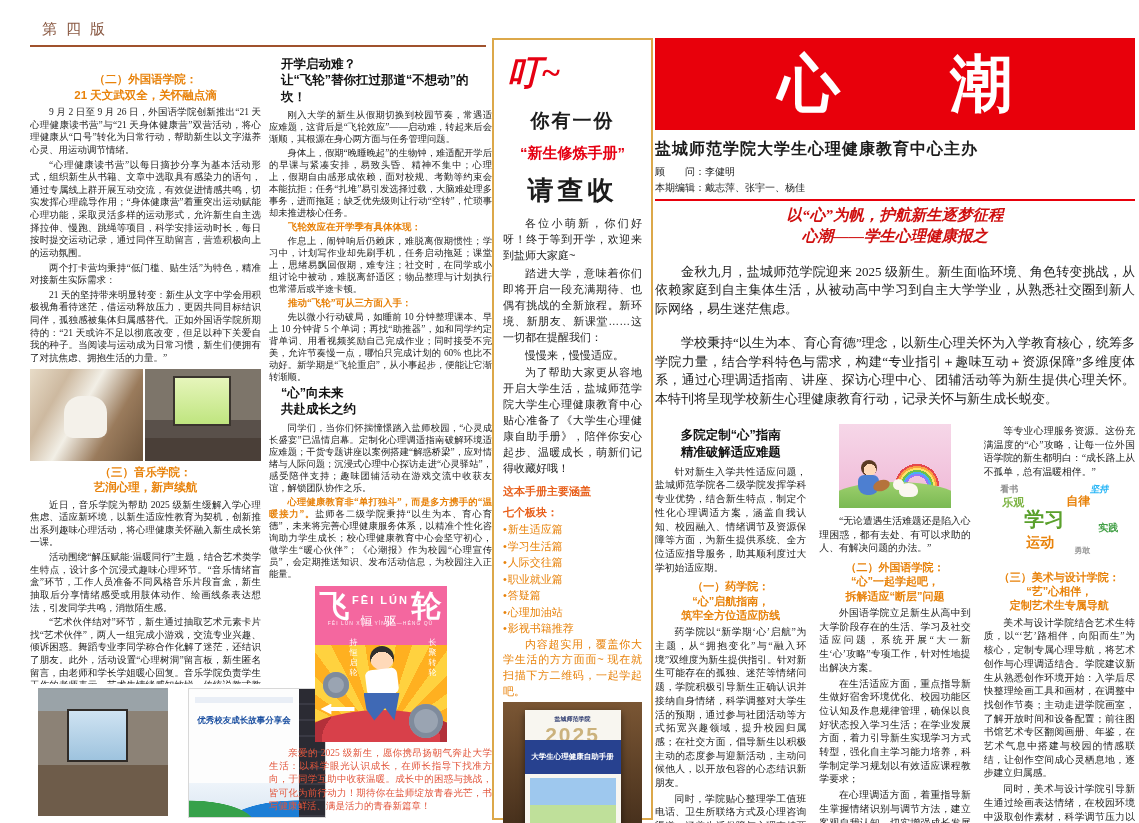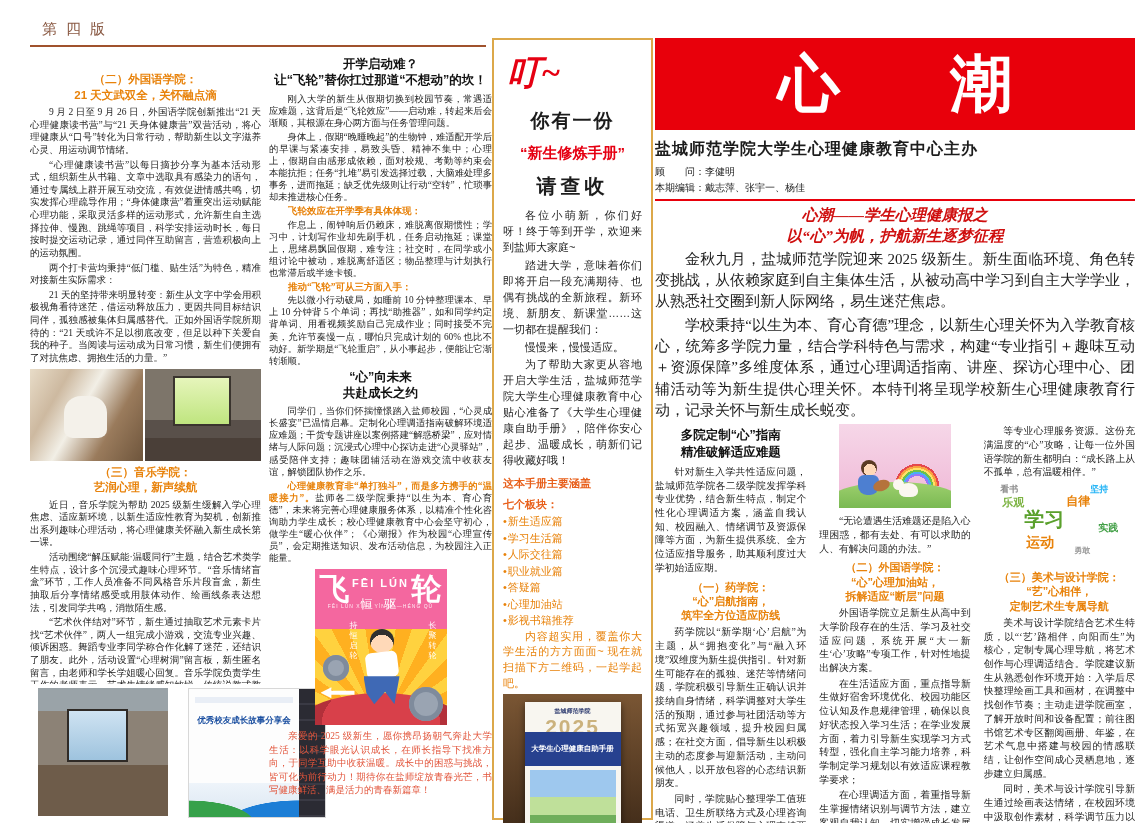--- a/index.html
+++ b/index.html
@@ -6,21 +6,21 @@
   .page{position:relative;width:1139px;height:823px;background:#fff;margin:0 auto;
         font-family:"Liberation Serif",serif;color:#1c1c1c;overflow:hidden;}
   
   .edition{position:absolute;left:42px;top:20px;font-size:15px;letter-spacing:9px;color:#8a5a44;}
   .top-rule{position:absolute;left:30px;top:45px;width:456px;height:2px;background:#a0522d;}
   
   p{margin:0 0 2px;text-indent:2em;text-align:justify;}
   .h-orange{color:#e8820a;font-weight:bold;font-family:"Liberation Sans",sans-serif;
             font-size:11.5px;text-align:center;line-height:1.35;margin:4px 0 3px;}
   .h-black{color:#111;font-weight:bold;font-family:"Liberation Sans",sans-serif;
-           font-size:12.5px;text-align:center;line-height:1.3;margin:2px 0 4px;}
+           font-size:12.5px;text-align:left;line-height:1.3;margin:2px 12px 4px;}
   .sub-orange{color:#e8820a;font-weight:bold;font-size:9.5px;margin:1px 0;}
   .inline-orange{color:#e8820a;font-weight:bold;}
   
   .colA{position:absolute;left:30px;top:68px;width:231px;height:616px;overflow:hidden;
         font-size:9.5px;line-height:1.33;}
   .colB{position:absolute;left:269px;top:54px;width:223px;height:766px;overflow:hidden;
         font-size:9.3px;line-height:1.3;}
   .photo-row{display:flex;gap:2px;margin:4px 0;}
   .photo{height:92px;position:relative;overflow:hidden;}
   .ph-writing{width:113px;background:linear-gradient(120deg,#e8dcc8 0%,#cdb9a0 25%,#f2efe6 45%,#9a7b5c 70%,#6e553c 100%);}
@@ -71,21 +71,21 @@
           clip-path:polygon(0 0,100% 0,86% 100%,60% 55%,30% 100%,8% 60%);}
   .closing{color:#e2543a;font-size:9.5px;line-height:1.42;}
   
   .mid{position:absolute;left:492px;top:38px;width:161px;height:782px;border:2px solid #dca84a;
        box-sizing:border-box;background:#fff;padding:8px 9px 6px;display:flex;flex-direction:column;
        font-family:"Liberation Sans",sans-serif;}
   .ding{color:#e60012;font-size:34px;font-weight:bold;font-style:italic;
         font-family:"Liberation Serif",serif;margin:2px 0 12px 4px;}
   .m-l1{font-size:19px;font-weight:bold;text-align:center;letter-spacing:2px;margin-bottom:10px;}
   .m-l2{font-size:15px;font-weight:bold;text-align:center;color:#e60012;margin-bottom:10px;}
-  .m-l3{font-size:20px;font-weight:bold;text-align:center;letter-spacing:4px;margin-bottom:8px;}
+  .m-l3{font-size:26px;font-weight:bold;text-align:center;letter-spacing:4px;margin-bottom:8px;}
   .mid p{font-size:11px;line-height:1.45;}
   .m-sub{color:#e8601c;font-size:11px;font-weight:bold;text-align:left;margin:5px 0 1px;}
   .m-item{color:#e8820a;font-size:11px;line-height:1.5;}
   .m-item:before{content:"•";margin-right:1px;}
   .m-note{color:#e8820a;}
   .book-scene{margin-top:auto;height:188px;background:linear-gradient(#7a5634,#3c2817);
         position:relative;display:flex;justify-content:center;}
   .book{margin-top:8px;width:96px;height:142px;background:#f8f6f0;box-shadow:0 3px 7px rgba(0,0,0,.55);
         text-align:center;font-family:"Liberation Sans",sans-serif;}
   .b-logo{font-size:6px;color:#27356b;padding-top:5px;font-weight:bold;}
@@ -94,21 +94,21 @@
   .b-photo{margin:4px 5px 0;height:72px;background:linear-gradient(#9ec8ee 0 38%,#bfe09a 38% 62%,#6fae5b 62%);}
   
   .right{position:absolute;left:655px;top:38px;width:480px;}
   .masthead{height:92px;background:#e8000b;display:flex;align-items:center;justify-content:center;
         gap:110px;color:#fff;font-weight:bold;font-size:62px;font-family:"Liberation Serif",serif;}
   .sponsor{font-size:16px;font-weight:bold;margin:9px 0 4px;letter-spacing:1px;}
   .staff-line{font-size:10px;line-height:1.55;}
   .red-rule{height:2px;background:#e8000b;margin:4px 0;}
   .slogan-line{color:#cf0f0f;font-weight:bold;font-style:italic;text-align:center;font-size:15.5px;
         line-height:1.35;font-family:"Liberation Serif",serif;}
-  .intro{font-size:15px;line-height:1.42;margin:2px 0;}
+  .intro{font-size:13px;line-height:1.42;margin:16px 0;}
   .r-cols{display:flex;gap:13px;margin-top:3px;height:446px;overflow:hidden;justify-content:flex-end;}
   .r-col{flex:1;font-size:9.8px;line-height:1.4;overflow:hidden;}
   .r-h{font-family:"Liberation Sans",sans-serif;font-weight:bold;font-size:12.5px;text-align:center;
         line-height:1.35;margin:3px 0 4px;color:#111;}
   .r-sub{color:#e8820a;font-family:"Liberation Sans",sans-serif;font-weight:bold;font-size:11px;
         text-align:center;line-height:1.3;margin:5px 0 3px;}
   
   .illus-guitar{width:112px;height:84px;margin:0 auto 6px;position:relative;overflow:hidden;
         background:linear-gradient(180deg,#f6d7e8,#efb7d6);}
   .ig-grass{position:absolute;bottom:-8px;left:-8px;right:-8px;height:34px;
@@ -125,21 +125,21 @@
   
   .wordcloud{width:130px;height:84px;margin:2px auto 4px;position:relative;
         font-family:"Liberation Sans",sans-serif;font-weight:bold;overflow:hidden;}
   .w{position:absolute;}
   .w1{left:30px;top:24px;font-size:20px;color:#5aa02c;}
   .w2{left:32px;top:52px;font-size:14px;color:#e8820a;}
   .w3{left:72px;top:12px;font-size:12px;color:#e8820a;}
   .w4{left:8px;top:14px;font-size:11px;color:#7cb342;}
   .w5{right:6px;top:40px;font-size:10px;color:#43a047;}
   .w6{left:6px;top:2px;font-size:9px;color:#8d8d8d;}
-  .w7{right:16px;top:2px;font-size:9px;color:#29b6f6;}
+  .w7{right:16px;top:2px;font-size:9px;color:#29b6f6;font-style:italic;}
   .w8{left:80px;top:64px;font-size:8px;color:#9e9e9e;}
 </style>
 </head>
 <body>
 
 <div class="page">
 
   <div class="edition">第四版</div>
   <div class="top-rule"></div>
 
@@ -254,22 +254,22 @@
 
   <div class="right">
     <div class="masthead">
       <span>心</span>
       <span>潮</span>
     </div>
     <div class="sponsor">盐城师范学院大学生心理健康教育中心主办</div>
     <div class="staff-line">顾　　问：李健明</div>
     <div class="staff-line">本期编辑：戴志萍、张宇一、杨佳</div>
     <div class="red-rule"></div>
+    <div class="slogan-line">以“心”为帆，护航新生逐梦征程</div>
     <div class="slogan-line">心潮——学生心理健康报之</div>
-    <div class="slogan-line">以“心”为帆，护航新生逐梦征程</div>
     <p class="intro">金秋九月，盐城师范学院迎来 2025 级新生。新生面临环境、角色转变挑战，从依赖家庭到自主集体生活，从被动高中学习到自主大学学业，从熟悉社交圈到新人际网络，易生迷茫焦虑。</p>
     <p class="intro">学校秉持“以生为本、育心育德”理念，以新生心理关怀为入学教育核心，统筹多学院力量，结合学科特色与需求，构建“专业指引＋趣味互动＋资源保障”多维度体系，通过心理调适指南、讲座、探访心理中心、团辅活动等为新生提供心理关怀。本特刊将呈现学校新生心理健康教育行动，记录关怀与新生成长蜕变。</p>
 
     <div class="r-cols">
 
       <div class="r-col">
         <div class="r-h">
           <div>多院定制“心”指南</div>
           <div>精准破解适应难题</div>
         </div>
@@ -289,21 +289,21 @@
           <div class="ig-rainbow"></div>
           <div class="ig-grass"></div>
           <div class="ig-girl-head"></div>
           <div class="ig-girl-body"></div>
           <div class="ig-guitar"></div>
           <div class="ig-dog"></div>
         </div>
         <p>“无论遭遇生活难题还是陷入心理困惑，都有去处、有可以求助的人、有解决问题的办法。”</p>
         <div class="r-sub">
           <div>（二）外国语学院：</div>
-          <div>“心”心理加油站，</div>
+          <div>“心”一起学起吧，</div>
           <div>拆解适应“断层”问题</div>
         </div>
         <p>外国语学院立足新生从高中到大学阶段存在的生活、学习及社交适应问题，系统开展“大一新生‘心’攻略”专项工作，针对性地提出解决方案。</p>
         <p>在生活适应方面，重点指导新生做好宿舍环境优化、校园功能区位认知及作息规律管理，确保以良好状态投入学习生活；在学业发展方面，着力引导新生实现学习方式转型，强化自主学习能力培养，科学制定学习规划以有效适应课程教学要求；</p>
         <p>在心理调适方面，着重指导新生掌握情绪识别与调节方法，建立客观自我认知，切实增强成长发展的方向性和主动性。各新生班小班班助也适时而动，为新生同学的开学再添助力。</p>
 
       </div>
 
       <div class="r-col">
         <p>等专业心理服务资源。这份充满温度的“心”攻略，让每一位外国语学院的新生都明白：“成长路上从不孤单，总有温暖相伴。”</p>

